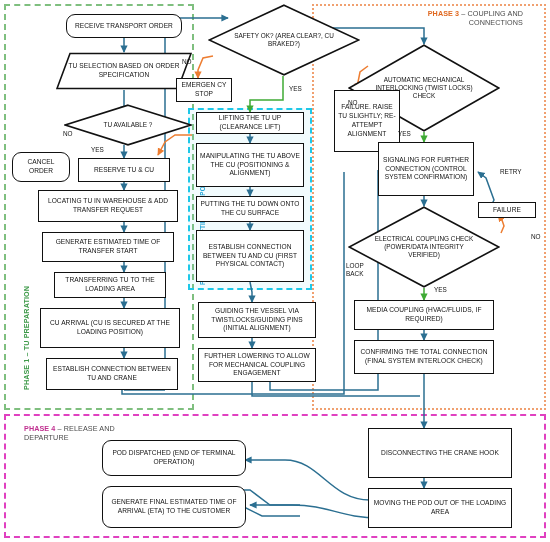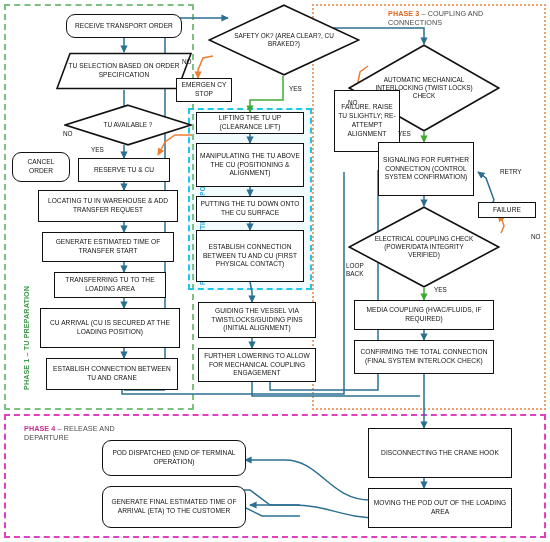--- a/index.html
+++ b/index.html
@@ -48,21 +48,21 @@
   <div class="phase phase-4"></div>
 
   <div class="phase-label vert" style="left:22px;top:390px;transform:rotate(-90deg);color:#3f9a4a;">
     <span class="ph-strong">PHASE 1</span><span> – </span><span>TU PREPARATION</span>
   </div>
 
   <div class="phase-label vert" style="left:199px;top:285px;transform:rotate(-90deg);color:#2aa8d8;font-size:6.4px;">
     <span class="ph-strong">PHASE 2</span><span> – </span><span>TU LIFTING AND POSITIONING</span>
   </div>
 
-  <div class="phase-label" style="left:388px;top:9px;width:135px;text-align:left;color:#4a4a4a;">
+  <div class="phase-label" style="left:388px;top:9px;width:135px;text-align:right;color:#4a4a4a;">
     <span class="ph-strong" style="color:#e06820;">PHASE 3</span><span style="font-weight:normal;"> – </span><span style="font-weight:normal;">COUPLING AND CONNECTIONS</span>
   </div>
 
   <div class="phase-label" style="left:24px;top:424px;width:110px;color:#4a4a4a;">
     <span class="ph-strong" style="color:#c03090;">PHASE 4</span><span style="font-weight:normal;"> – </span><span style="font-weight:normal;">RELEASE AND DEPARTURE</span>
   </div>
 
   <svg class="wire" viewBox="0 0 550 542">
     <defs>
       <marker id="ab" markerWidth="6" markerHeight="6" refX="4.4" refY="2.4" orient="auto">

